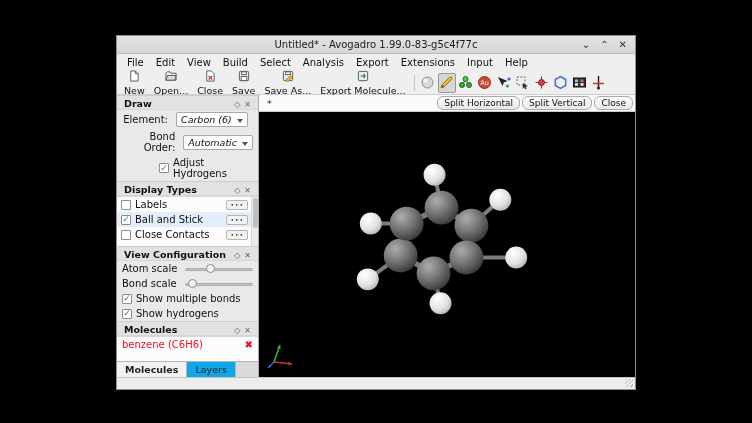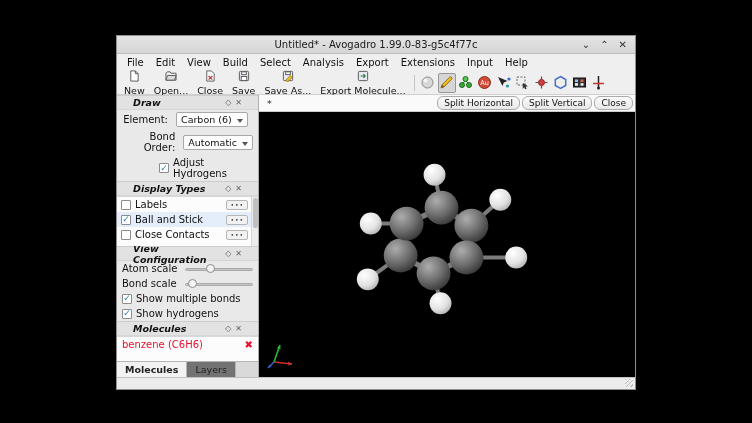--- a/index.html
+++ b/index.html
@@ -31,29 +31,29 @@
           border:1px solid transparent; border-radius:2px; }
   .tool.active { background:#d6d6d6; border-color:#979797; }
   .tb-sep { width:1px; height:16px; background:#c4c4c4; margin:0 3px; }
 
   
   .main { flex:1 1 auto; display:flex; min-height:0; }
 
   
   .dock { width:142px; flex:0 0 142px; background:#e9e9e9; border-right:1px solid #aeaeae;
           display:flex; flex-direction:column; font-size:10px; color:#111; min-height:0; }
-  .panel-header { height:15px; flex:0 0 15px; display:flex; align-items:center; padding:0 16px;
+  .panel-header { height:15px; flex:0 0 15px; display:flex; align-items:flex-end; padding:0 7px;
                   background:#e2e2e2; border-top:1px solid #cdcdcd; border-bottom:1px solid #d6d6d6;
-                  font-weight:bold; font-size:9.5px;font-style:italic; }
+                  font-weight:bold; font-size:9.5px; }
   .panel-hicons { margin-left:auto; display:flex; gap:4px; color:#666; font-size:8px; }
   .panel-hicons span { cursor:default; }
   .prow { display:flex; align-items:center; gap:8px; padding:2px 5px; }
   .plabel { text-align:right; }
   .combo { position:relative; display:inline-flex; align-items:center; background:#fdfdfd;
-           border:1px solid #a8a8a8; border-radius:2px; height:15px; padding:0 15px 0 4px; font-size:9.5px; }
+           border:1px solid #a8a8a8; border-radius:2px; height:15px; padding:0 15px 0 4px; font-size:9.5px;font-style:italic; }
   .combo-arrow { position:absolute; right:4px; top:6px; width:0; height:0;
                  border-left:3px solid transparent; border-right:3px solid transparent; border-top:4px solid #555; }
   .cb { width:10px; height:10px; flex:0 0 10px; border:1px solid #8c8c8c; background:#fff; border-radius:1px;
         display:inline-flex; align-items:center; justify-content:center;
         font-size:9px; font-weight:bold; color:#1d7fa8; line-height:1; }
   .cbrow { display:flex; align-items:center; gap:4px; padding:2px 5px; }
 
   
   .dt-list { background:#fcfcfc; border-top:1px solid #d8d8d8; height:50px; position:relative; overflow:hidden; }
   .dt-row { display:flex; align-items:center; gap:4px; padding:1px 10px 1px 4px; height:15px; }
@@ -71,21 +71,21 @@
                    border:1px solid #8b8b8b; border-radius:5px; }
 
   
   .mol-list { background:#fcfcfc; border-top:1px solid #d8d8d8; flex:1 1 auto; min-height:30px;text-align:center; }
   .mol-row { display:flex; align-items:center; padding:2px 5px; }
   .mol-name { color:#e8112d; }
   .mol-del { margin-left:auto; color:#e8112d; font-size:10px; font-weight:bold; }
 
   
   .dock-tabs { flex:0 0 16px; display:flex; align-items:stretch; background:#d9d9d9; border-top:1px solid #b5b5b5; }
-  .dock-tab { padding:1px 8px; font-size:9.5px; display:flex; align-items:center; border-right:1px solid #b5b5b5; background:#737373; color:#222; }
+  .dock-tab { padding:1px 8px; font-size:9.5px; display:flex; align-items:center; border-right:1px solid #b5b5b5; background:#0ea5e9; color:#222; }
   .dock-tab.active { background:#f2f2f2; font-weight:bold; }
 
   
   .viewport { flex:1 1 auto; display:flex; flex-direction:column; min-width:0; }
   .vp-strip { height:17px; flex:0 0 17px; background:#fafafa; border-bottom:1px solid #c9c9c9;
               display:flex; align-items:center; font-size:9.5px; padding:0 2px; }
   .vp-tab { padding:0 6px; color:#222; }
   .vp-buttons { margin-left:auto; display:flex; gap:2px; }
   .vp-btn { border:1px solid #ababab; background:linear-gradient(#fbfbfb,#e8e8e8); border-radius:6px;
             font-size:9px; padding:1px 6px; color:#111; white-space:nowrap; }

